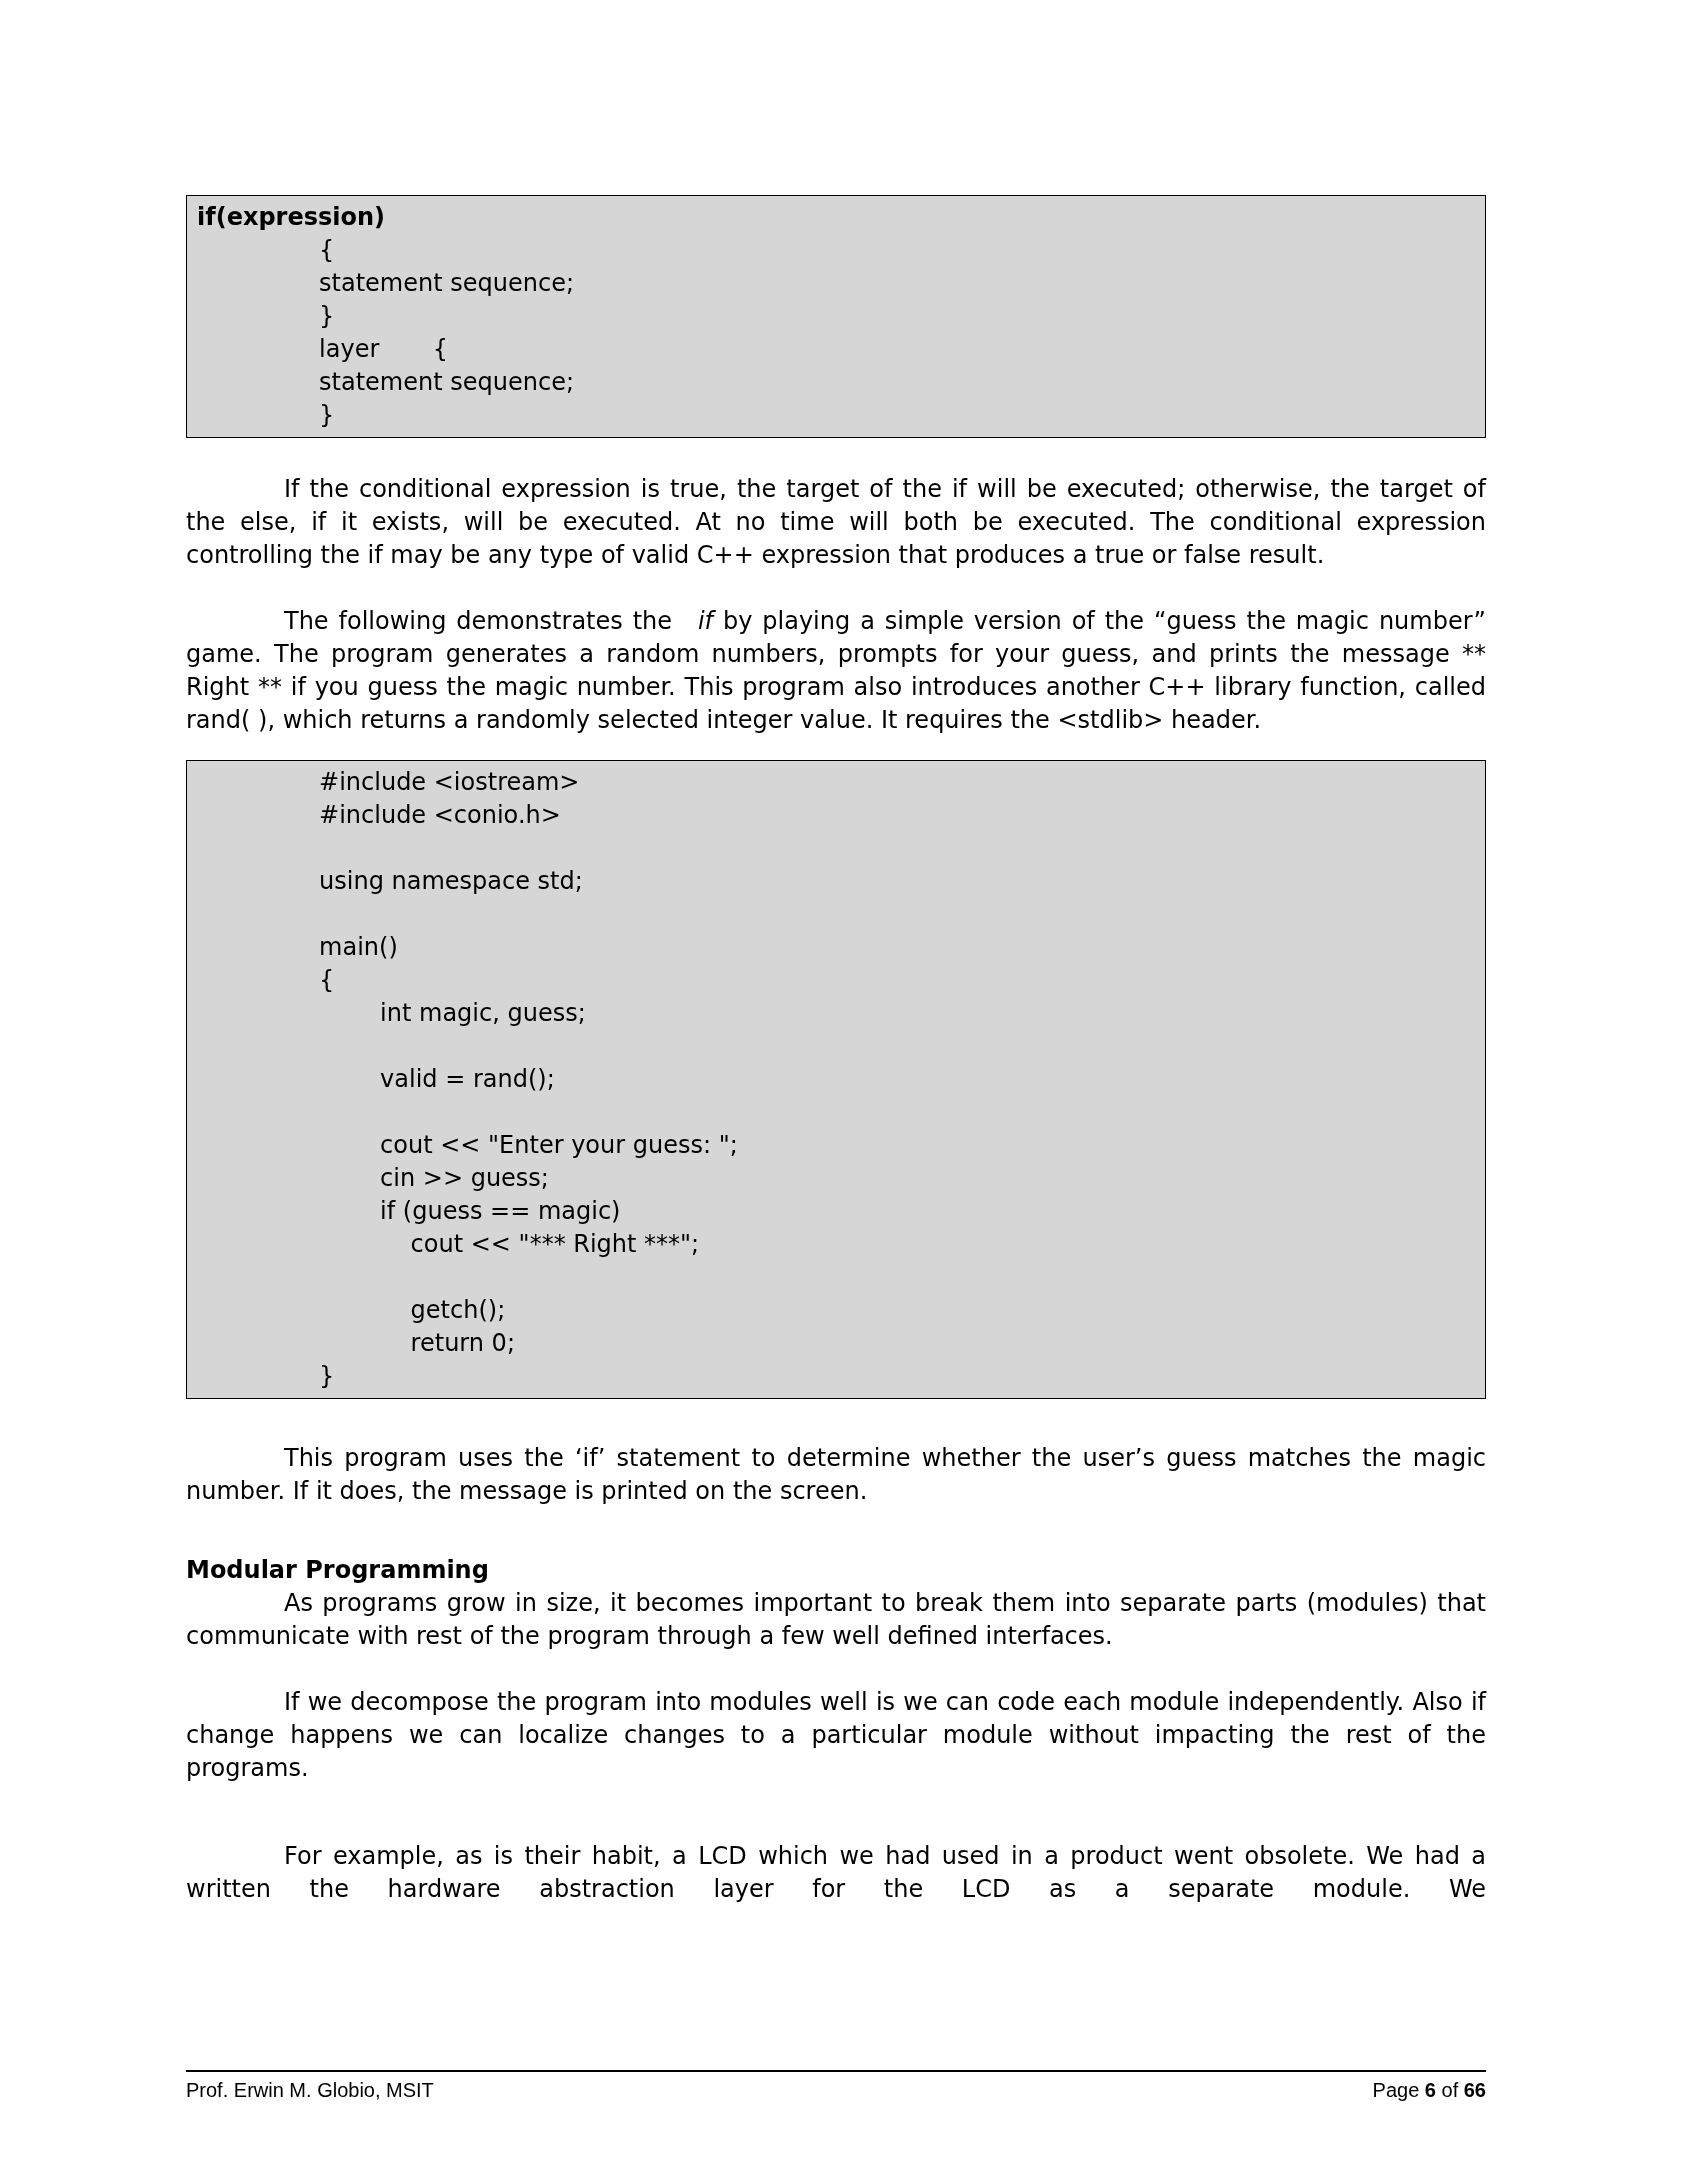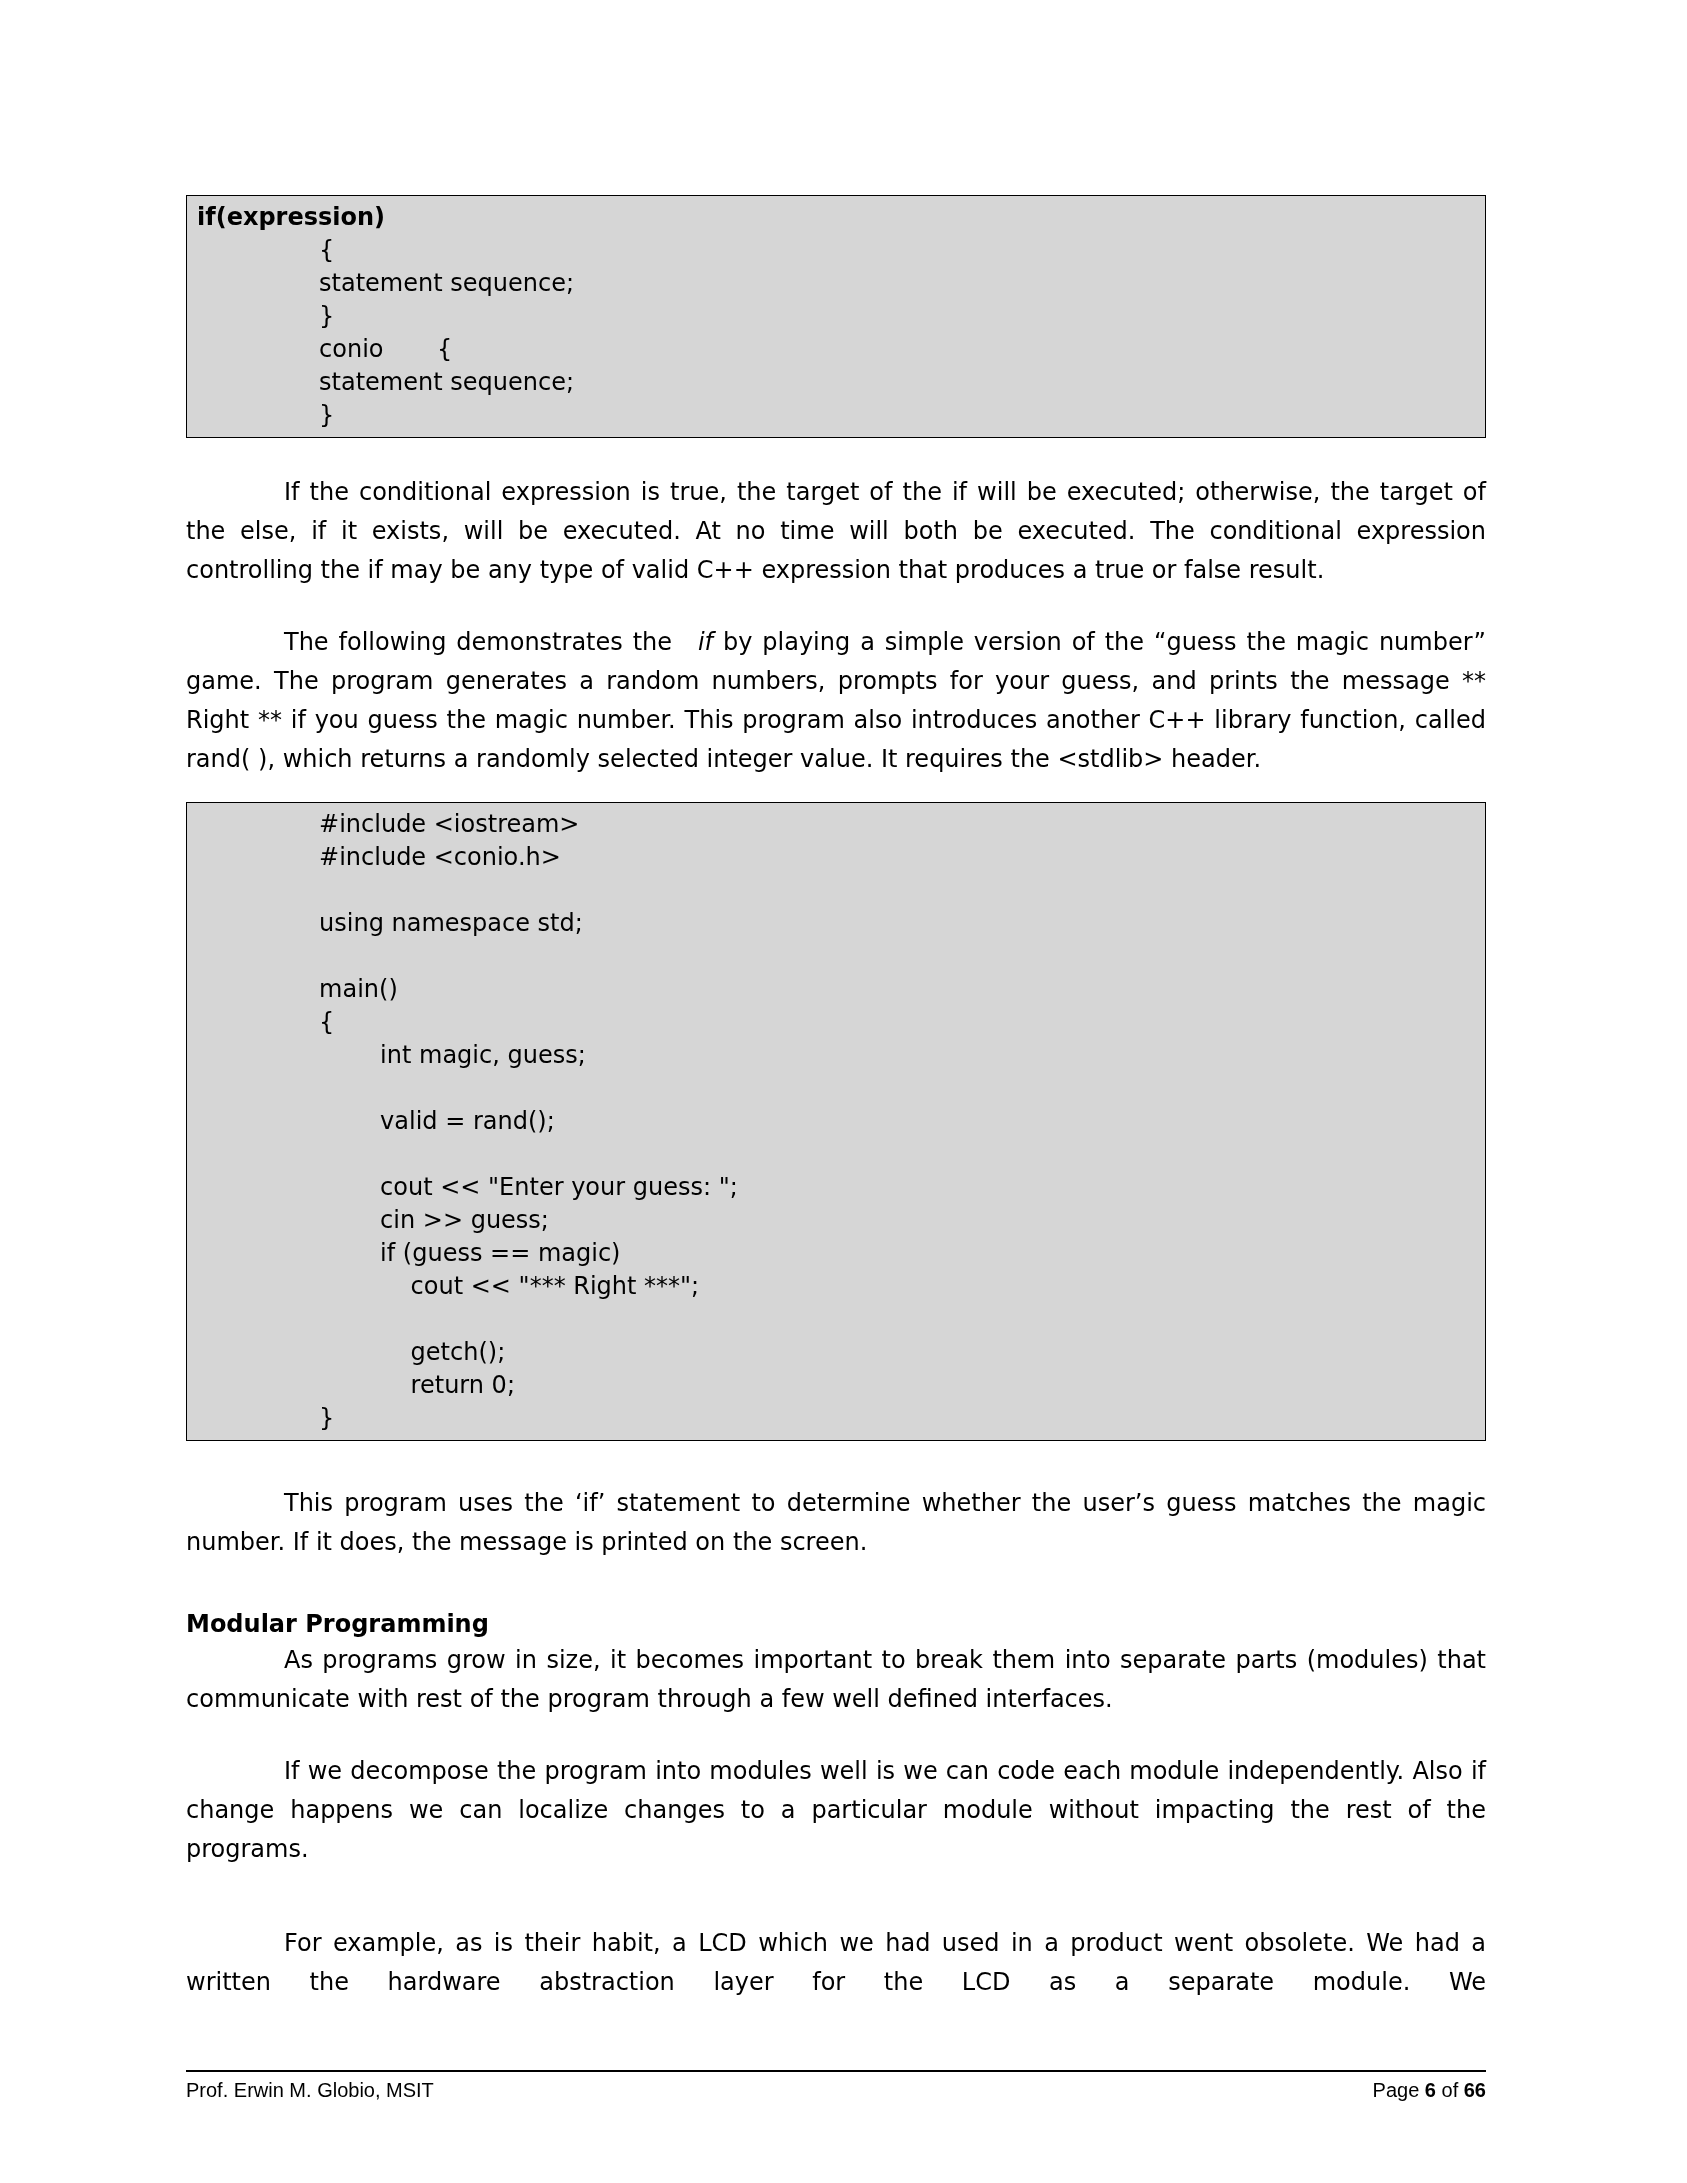--- a/index.html
+++ b/index.html
@@ -33,21 +33,21 @@
     min-height: 33px;
   }
   .code-line {
     white-space: pre;
     min-height: 33px;
   }
   p.body {
     margin-top: 33px;
     text-align: justify;
     text-indent: 98px;
-    line-height: 39px;
+    line-height: 33px;
   }
   p.mt-42 { margin-top: 35px; }
   p.mt-52 { margin-top: 43px; }
   p.mt-48 { margin-top: 55px; }
   p.no-gap { margin-top: 0; }
   p.justify-last { text-align-last: justify; }
   .heading {
     margin-top: 46px;
     font-weight: bold;
     line-height: 33px;
@@ -74,21 +74,21 @@
 <body>
 
 <div class="page">
   <div class="content">
 
     <div class="codebox">
       <div class="code-title">if(expression)</div>
       <div class="code-line">                {</div>
       <div class="code-line">                statement sequence;</div>
       <div class="code-line">                }</div>
-      <div class="code-line">                conio       {</div>
+      <div class="code-line">                layer       {</div>
       <div class="code-line">                statement sequence;</div>
       <div class="code-line">                }</div>
     </div>
 
     <p class="body mt-42">If the conditional expression is true, the target of the if will be executed; otherwise, the target of the else, if it exists, will be executed. At no time will both be executed. The conditional expression controlling the if may be any type of valid C++ expression that produces a true or false result.</p>
 
     <p class="body"><span>The following demonstrates the </span><span class="emph-if">if</span><span> by playing a simple version of the “guess the magic number” game. The program generates a random numbers, prompts for your guess, and prints the message ** Right ** if you guess the magic number. This program also introduces another C++ library function, called rand( ), which returns a randomly selected integer value. It requires the &lt;stdlib&gt; header.</span></p>
 
     <div class="codebox second">
       <div class="code-line">                #include &lt;iostream&gt;</div>

